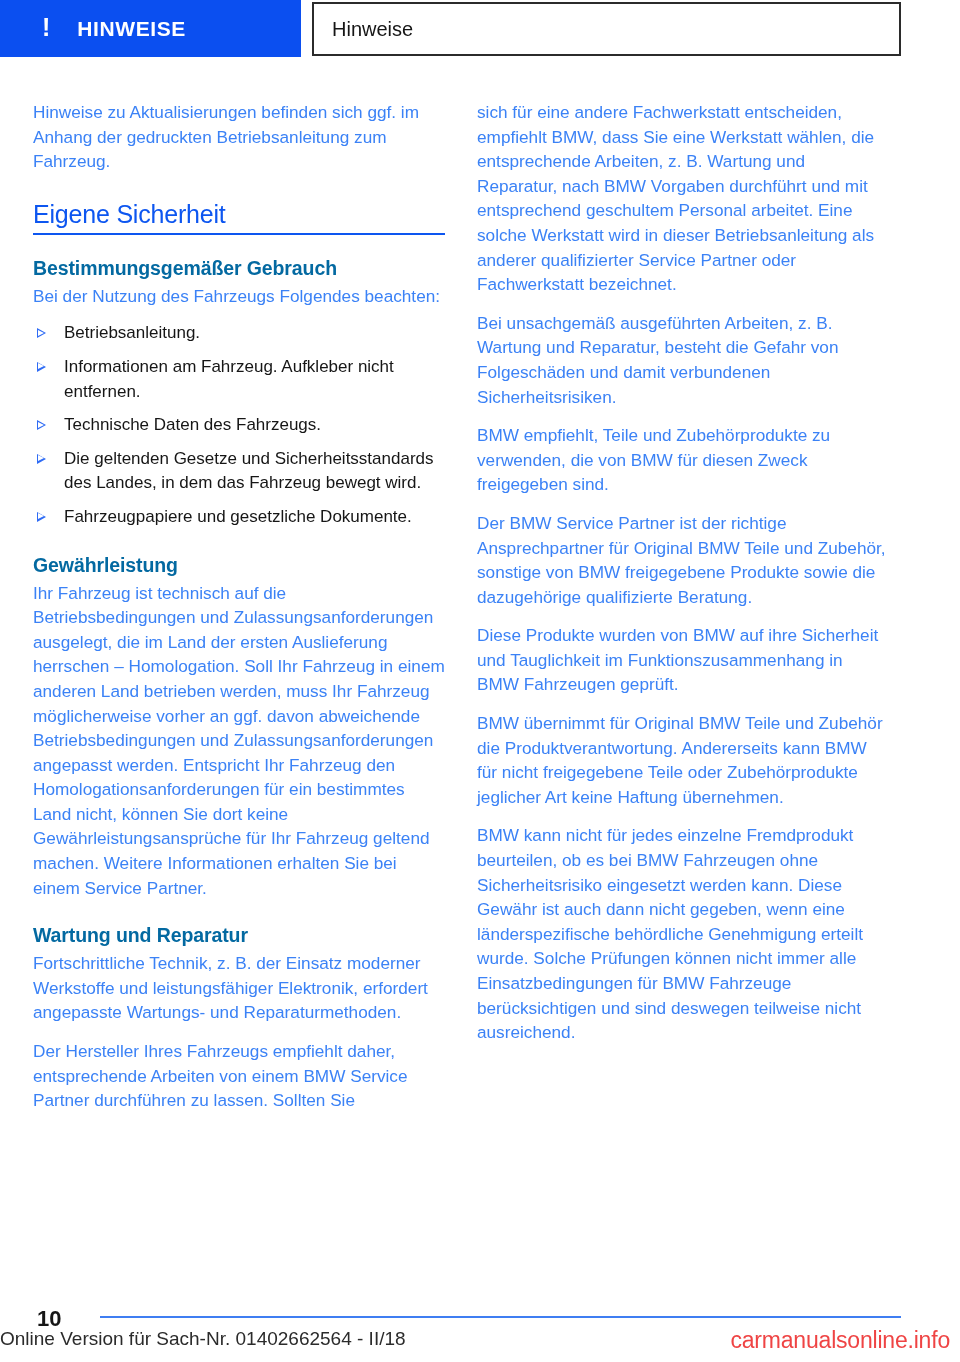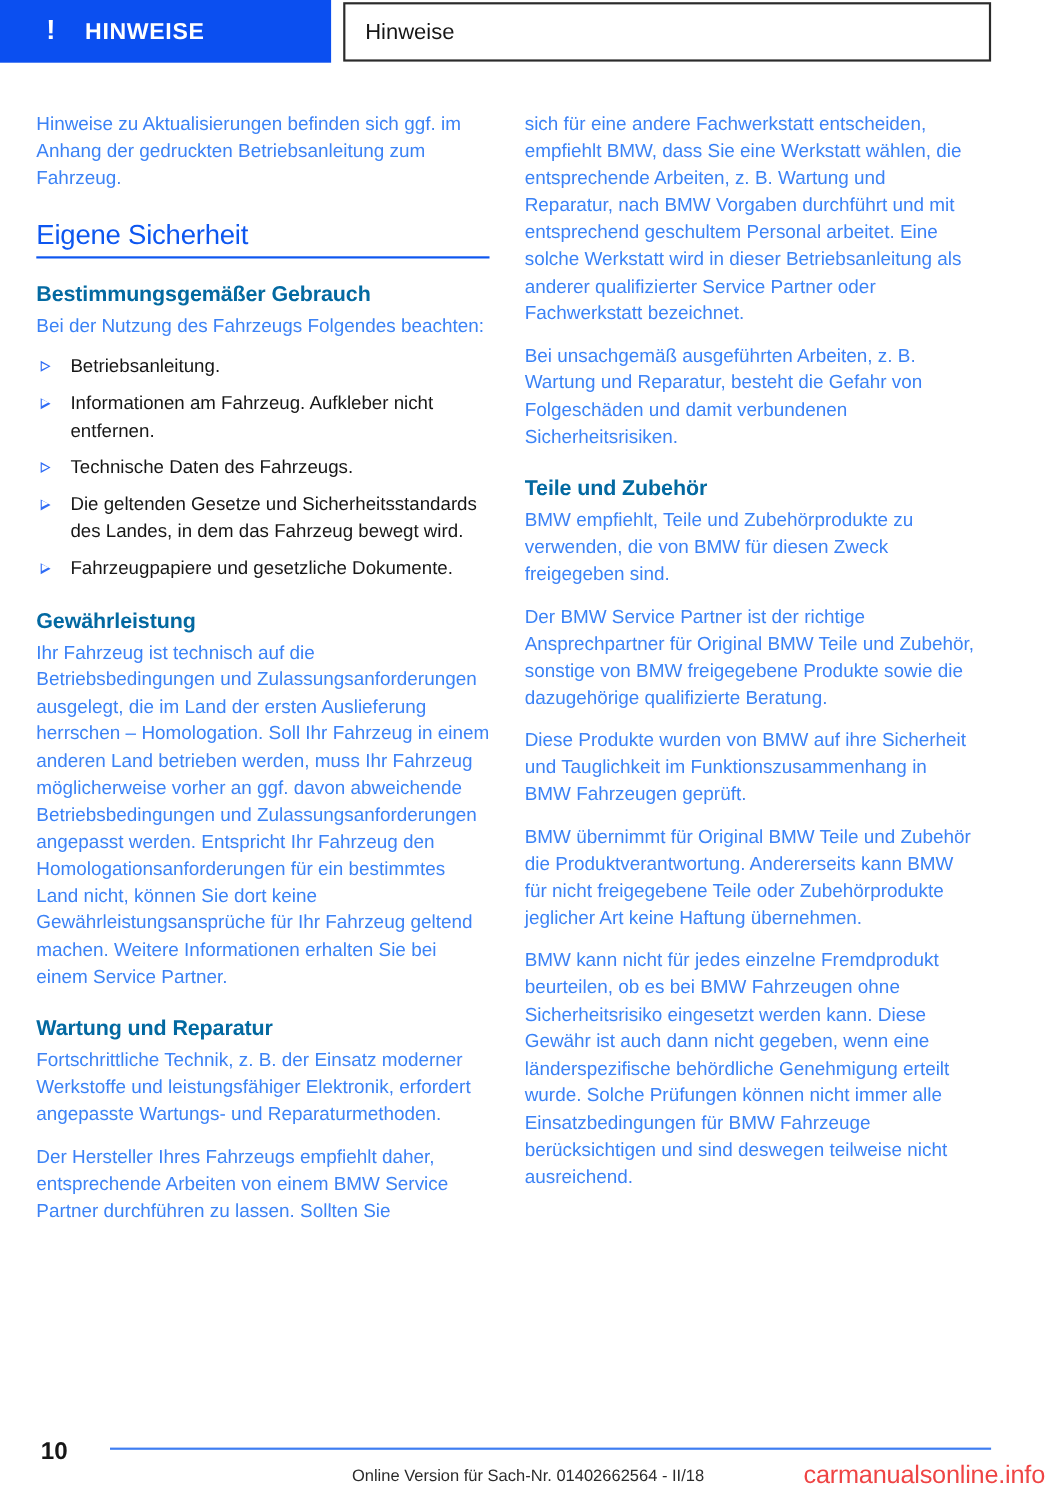--- a/index.html
+++ b/index.html
@@ -152,22 +152,22 @@
     bottom: 44px;
     width: 801px;
     height: 2px;
     background: #3f7ef2;
   }
   .footer-note {
     position: absolute;
     left: 0;
     bottom: 12px;
     width: 960px;
-    text-align: center;
-    font-size: 15px;
+    text-align: left;
+    font-size: 19px;
     color: #2b2b2b;
   }
   .watermark {
     position: absolute;
     right: 10px;
     bottom: 8px;
     font-size: 23px;
     color: #ef4444;
     letter-spacing: -0.2px;
   }
@@ -225,21 +225,20 @@
     <p class="para">Fortschrittliche Technik, z. B. der Einsatz moderner Werkstoffe und leistungsfähiger Elektronik, erfordert angepasste Wartungs- und Reparaturmethoden.</p>
     <p class="para">Der Hersteller Ihres Fahrzeugs empfiehlt daher, entsprechende Arbeiten von einem BMW Service Partner durchführen zu lassen. Sollten Sie</p>
 
   </div>
 
   <div class="col col-right">
 
     <p class="para">sich für eine andere Fachwerkstatt entscheiden, empfiehlt BMW, dass Sie eine Werkstatt wählen, die entsprechende Arbeiten, z. B. Wartung und Reparatur, nach BMW Vorgaben durchführt und mit entsprechend geschultem Personal arbeitet. Eine solche Werkstatt wird in dieser Betriebsanleitung als anderer qualifizierter Service Partner oder Fachwerkstatt bezeichnet.</p>
     <p class="para">Bei unsachgemäß ausgeführten Arbeiten, z. B. Wartung und Reparatur, besteht die Gefahr von Folgeschäden und damit verbundenen Sicherheitsrisiken.</p>
 
-    <h3 class="h-minor">Teile und Zubehör</h3>
     <p class="para">BMW empfiehlt, Teile und Zubehörprodukte zu verwenden, die von BMW für diesen Zweck freigegeben sind.</p>
     <p class="para">Der BMW Service Partner ist der richtige Ansprechpartner für Original BMW Teile und Zubehör, sonstige von BMW freigegebene Produkte sowie die dazugehörige qualifizierte Beratung.</p>
     <p class="para">Diese Produkte wurden von BMW auf ihre Sicherheit und Tauglichkeit im Funktionszusammenhang in BMW Fahrzeugen geprüft.</p>
     <p class="para">BMW übernimmt für Original BMW Teile und Zubehör die Produktverantwortung. Andererseits kann BMW für nicht freigegebene Teile oder Zubehörprodukte jeglicher Art keine Haftung übernehmen.</p>
     <p class="para">BMW kann nicht für jedes einzelne Fremdprodukt beurteilen, ob es bei BMW Fahrzeugen ohne Sicherheitsrisiko eingesetzt werden kann. Diese Gewähr ist auch dann nicht gegeben, wenn eine länderspezifische behördliche Genehmigung erteilt wurde. Solche Prüfungen können nicht immer alle Einsatzbedingungen für BMW Fahrzeuge berücksichtigen und sind deswegen teilweise nicht ausreichend.</p>
 
   </div>
 </div>
 
 <div class="footer">

